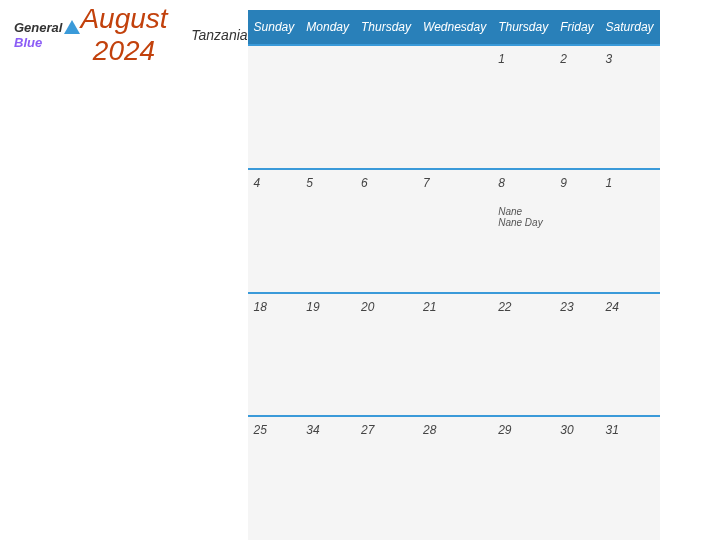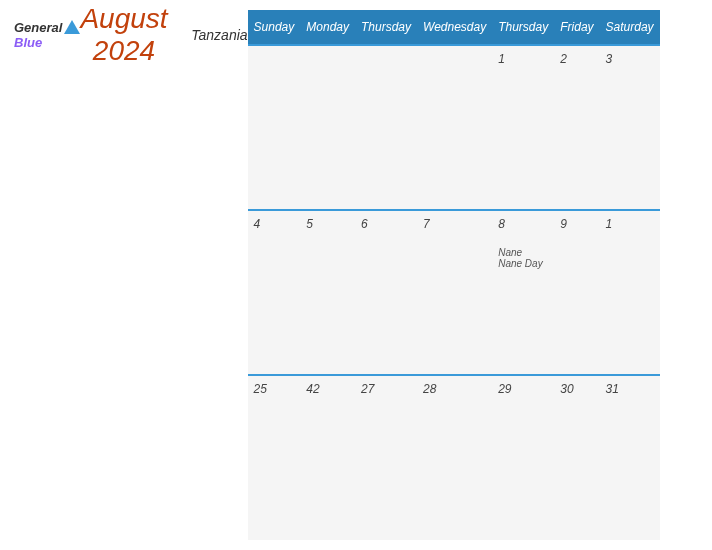--- a/index.html
+++ b/index.html
@@ -166,24 +166,47 @@
           </td>
           <td>
             <span class="day-number">9</span>
           </td>
           <td>
             <span class="day-number">1</span>
           </td>
         </tr>
         <tr>
           <td>
+            <span class="day-number">18</span>
+          </td>
+          <td>
+            <span class="day-number">19</span>
+          </td>
+          <td>
+            <span class="day-number">20</span>
+          </td>
+          <td>
+            <span class="day-number">21</span>
+          </td>
+          <td>
+            <span class="day-number">22</span>
+          </td>
+          <td>
+            <span class="day-number">23</span>
+          </td>
+          <td>
+            <span class="day-number">24</span>
+          </td>
+        </tr>
+        <tr>
+          <td>
             <span class="day-number">25</span>
           </td>
           <td>
-            <span class="day-number">42</span>
+            <span class="day-number">34</span>
           </td>
           <td>
             <span class="day-number">27</span>
           </td>
           <td>
             <span class="day-number">28</span>
           </td>
           <td>
             <span class="day-number">29</span>
           </td>

